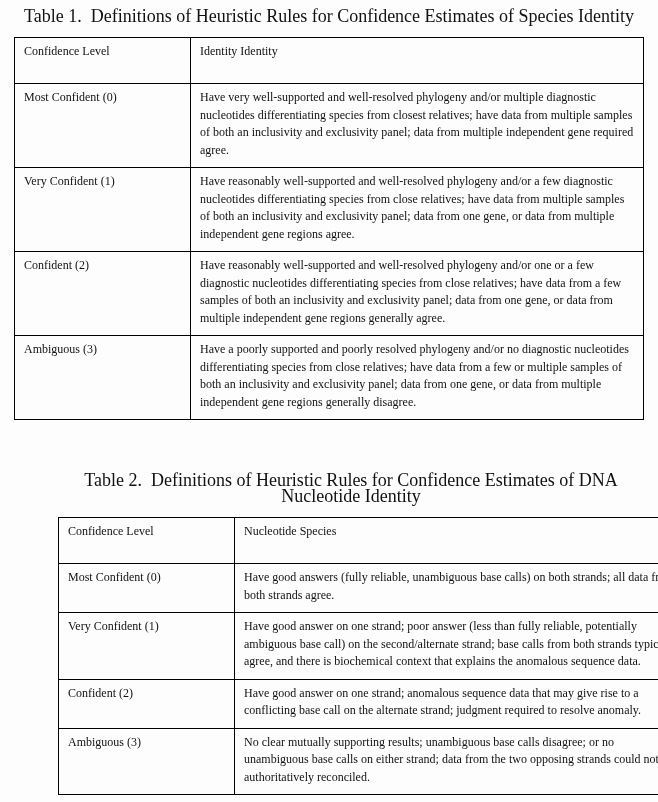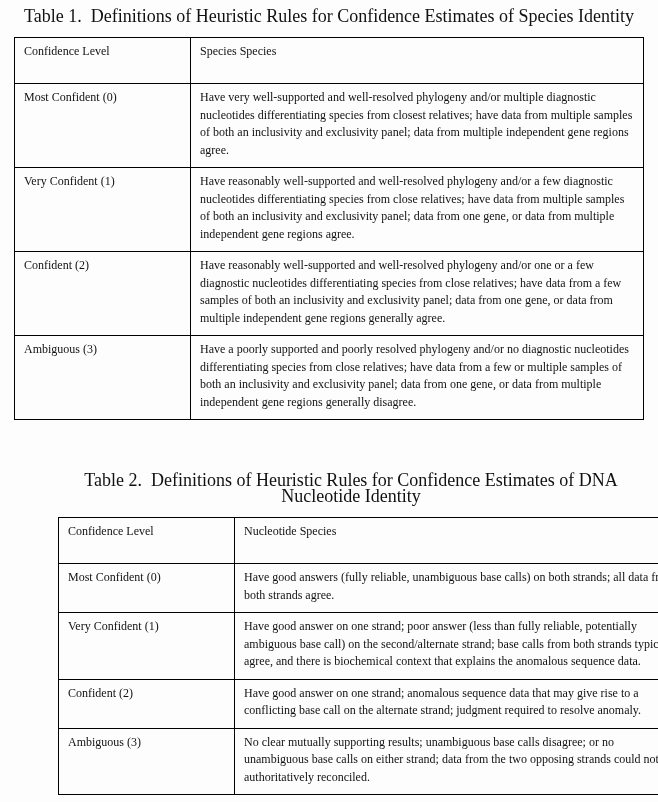--- a/index.html
+++ b/index.html
@@ -54,27 +54,27 @@
     <div class="table-title">Table 1.  Definitions of Heuristic Rules for Confidence Estimates of Species Identity</div>
 
     <table class="rules-table">
       <colgroup>
         <col class="level-col">
         <col>
       </colgroup>
       <thead>
         <tr>
           <th>Confidence Level</th>
-          <th>Species Species</th>
+          <th>Identity Identity</th>
         </tr>
       </thead>
       <tbody>
         <tr>
           <td>Most Confident (0)</td>
-          <td>Have very well-supported and well-resolved phylogeny and/or multiple diagnostic nucleotides differentiating species from closest relatives; have data from multiple samples of both an inclusivity and exclusivity panel; data from multiple independent gene regions agree.</td>
+          <td>Have very well-supported and well-resolved phylogeny and/or multiple diagnostic nucleotides differentiating species from closest relatives; have data from multiple samples of both an inclusivity and exclusivity panel; data from multiple independent gene required agree.</td>
         </tr>
         <tr>
           <td>Very Confident (1)</td>
           <td>Have reasonably well-supported and well-resolved phylogeny and/or a few diagnostic nucleotides differentiating species from close relatives; have data from multiple samples of both an inclusivity and exclusivity panel; data from one gene, or data from multiple independent gene regions agree.</td>
         </tr>
         <tr>
           <td>Confident (2)</td>
           <td>Have reasonably well-supported and well-resolved phylogeny and/or one or a few diagnostic nucleotides differentiating species from close relatives; have data from a few samples of both an inclusivity and exclusivity panel; data from one gene, or data from multiple independent gene regions generally agree.</td>
         </tr>
         <tr>

